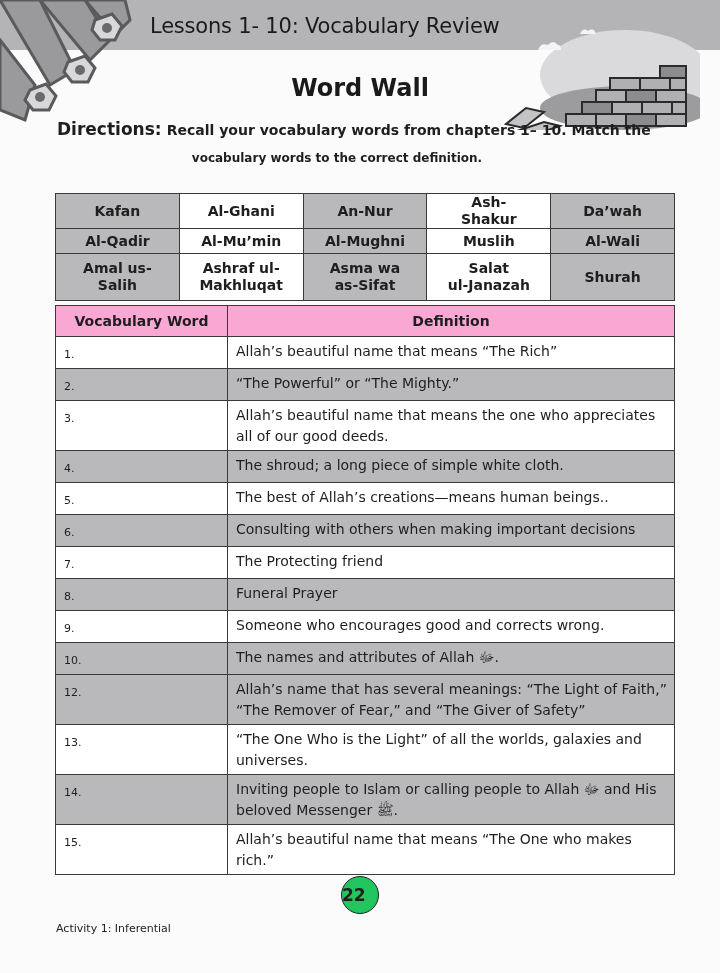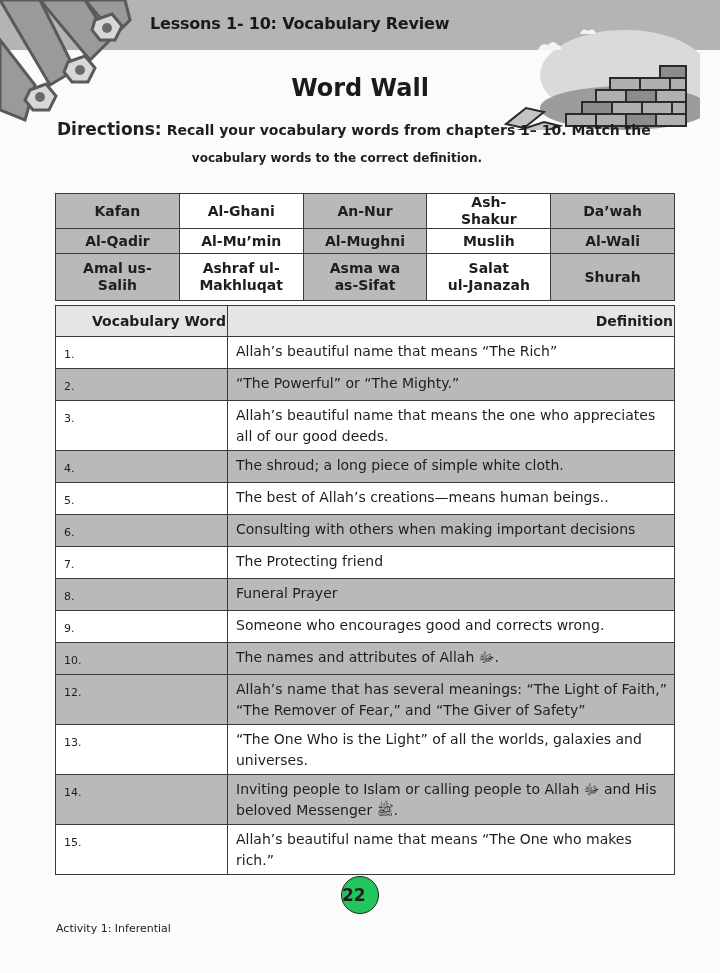--- a/index.html
+++ b/index.html
@@ -1,37 +1,37 @@
 <!DOCTYPE html>
 <html><head>
 <meta charset="utf-8">
 <style>
   html, body { margin:0; padding:0; }
   body { width:720px; height:973px; background:#fbfbfc; position:relative; overflow:hidden;
          font-family:"DejaVu Sans", sans-serif; color:#1e1e1e; }
   .header-band { position:absolute; left:0; top:0; width:720px; height:50px; background:#b4b4b6; }
   .ornament { position:absolute; left:0; top:0; width:135px; height:130px; }
-  .lesson-title { position:absolute; left:150px; top:14px; font-size:16px; font-weight:bold; color:#1a1a1a; letter-spacing:-0.2px; }
+  .lesson-title { position:absolute; left:150px; top:14px; font-size:21px; font-weight:normal; color:#1a1a1a; letter-spacing:-0.2px; }
   .wall-illus { position:absolute; left:500px; top:20px; width:200px; height:110px; }
   .page-title { position:absolute; left:0; width:720px; top:74px; text-align:center; font-size:24px; font-weight:bold; color:#1a1a1a; }
   .directions { position:absolute; left:57px; top:119px; width:640px; }
   .dir-label { font-size:17px; font-weight:bold; }
   .dir-text { font-size:14px; font-weight:bold; }
   .dir-line2 { position:absolute; left:0; top:28px; width:560px; text-align:center; }
   .dir-line2 .dir-text { font-size:12px; }
 
   table.word-bank { position:absolute; left:55px; top:193px; width:620px; border-collapse:collapse; table-layout:fixed; }
   table.word-bank td { border:1.5px solid #3a3a3a; text-align:center; font-size:14px; font-weight:bold; padding:0 18px; line-height:17px; }
   table.word-bank td.g { background:#b9b9bc; }
   table.word-bank td.w { background:#ffffff; }
   table.word-bank tr.r1 td, table.word-bank tr.r2 td { height:24px; }
   table.word-bank tr.r3 td { height:46px; }
 
   table.defs { position:absolute; left:55px; top:305px; width:620px; border-collapse:collapse; table-layout:fixed; }
-  table.defs th { background:#e5e5e5; border:1.5px solid #3a3a3a; font-size:14px; font-weight:bold; height:28px;text-align:right; }
+  table.defs th { background:#f9a8d4; border:1.5px solid #3a3a3a; font-size:14px; font-weight:bold; height:28px; }
   table.defs td { border:1.5px solid #3a3a3a; font-size:14px; vertical-align:top; padding:4px 6px 3px 8px; line-height:21px; }
   table.defs td.num { font-size:11px; padding-top:7px; }
   table.defs tr.g td { background:#b9b9bc; }
   table.defs tr.w td { background:#ffffff; }
 
   .footer-activity { position:absolute; left:56px; top:922px; font-size:11px; color:#222; }
   .page-number { position:absolute; left:341px; top:876px; width:36px; height:36px; border:1.5px solid #222; border-radius:50%;
                  text-align:left; line-height:36px; font-size:17px; font-weight:bold; background:#22c55e; }
 </style>
 </head>

